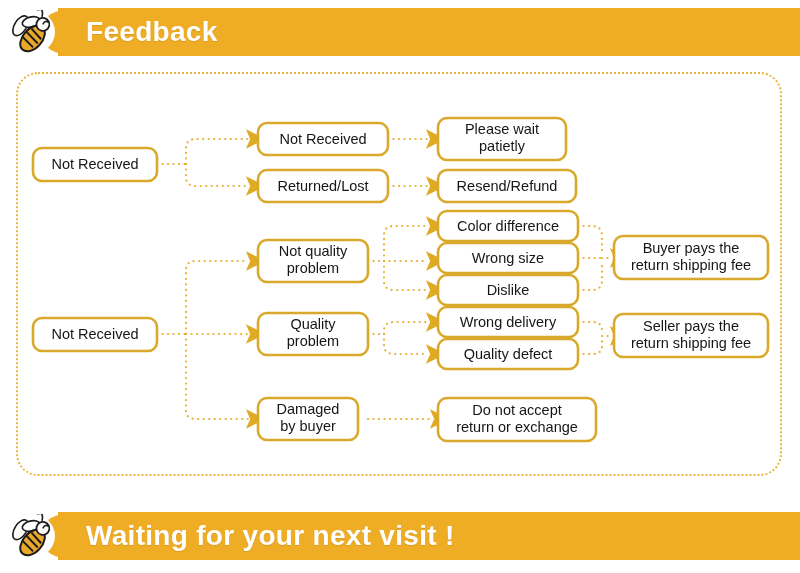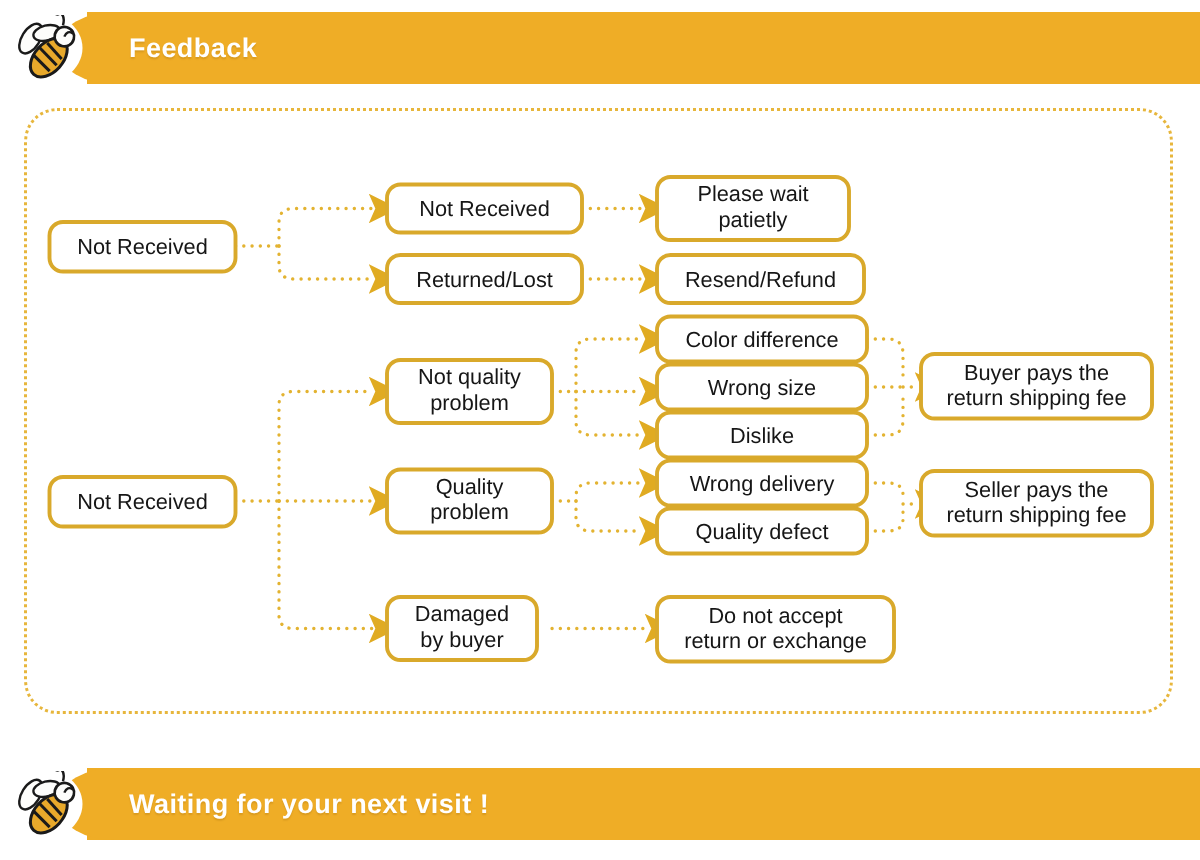--- a/index.html
+++ b/index.html
@@ -27,21 +27,21 @@
   }
   .banner-notch:after{
     content:"";position:absolute;left:-19px;top:-2px;
     width:34px;height:52px;background:#ffffff;
     border-top-right-radius:34px 26px;
     border-bottom-right-radius:34px 26px;
   }
   .banner-title{
     position:absolute;left:86px;top:0;height:39px;
     line-height:48px;
-    color:#ffffff;font-size:18px;font-weight:bold;
+    color:#ffffff;font-size:28px;font-weight:bold;
     letter-spacing:.3px;white-space:nowrap;
     text-shadow:0 1px 1px rgba(120,80,0,.18);
   }
   .bee{position:absolute;left:6px;top:2px;width:56px;height:46px;}
   .panel{
     position:absolute;left:16px;top:72px;width:766px;height:404px;
     border:2px dotted #e7b63c;
     border-radius:22px;
     box-sizing:border-box;
   }

